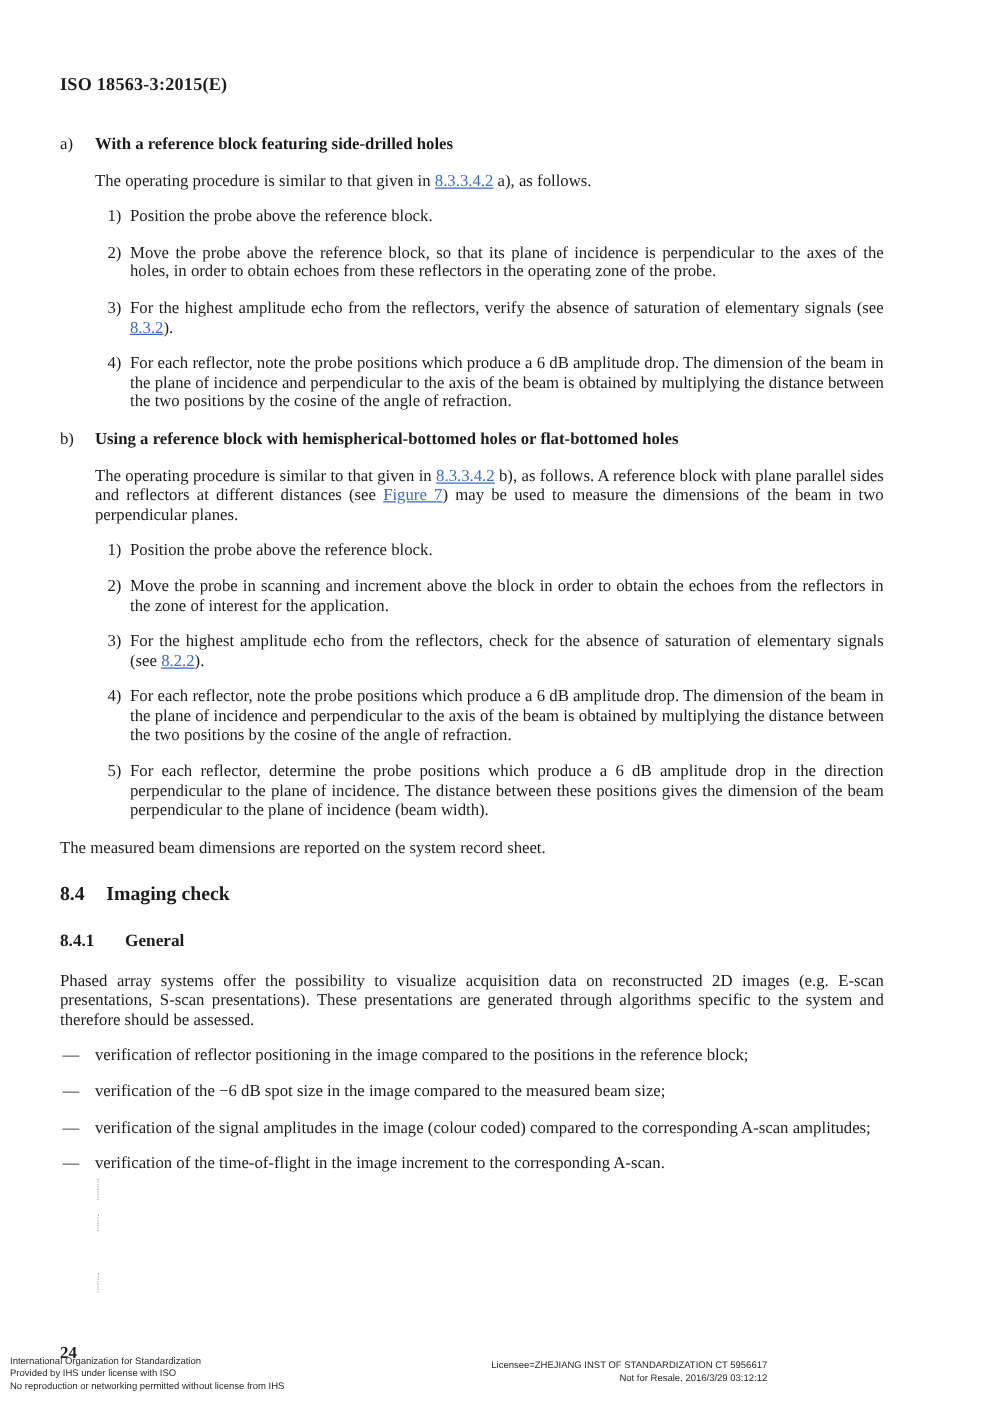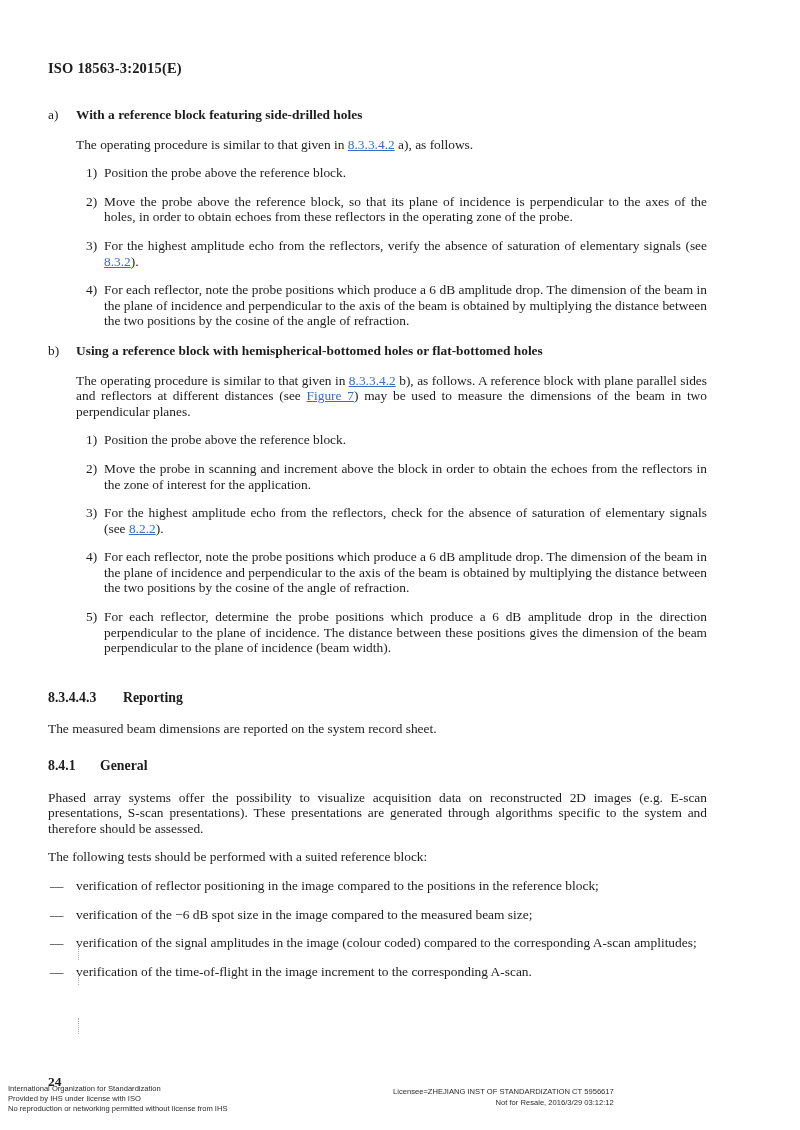--- a/index.html
+++ b/index.html
@@ -167,33 +167,32 @@
             <p class="step-text">For each reflector, note the probe positions which produce a 6 dB amplitude drop. The dimension of the beam in the plane of incidence and perpendicular to the axis of the beam is obtained by multiplying the distance between the two positions by the cosine of the angle of refraction.</p>
           </div>
           <div class="step">
             <span class="step-num">5)</span>
             <p class="step-text">For each reflector, determine the probe positions which produce a 6 dB amplitude drop in the direction perpendicular to the plane of incidence. The distance between these positions gives the dimension of the beam perpendicular to the plane of incidence (beam width).</p>
           </div>
         </div>
       </div>
     </div>
 
-    <div class="h3">
-      <span class="num-w75">8.3.4.4.3</span>
-      <span>Reporting</span>
-    </div>
     <p class="para">The measured beam dimensions are reported on the system record sheet.</p>
 
+    <div class="h2">
+      <span class="num-w37">8.4</span>
+      <span>Imaging check</span>
+    </div>
 
     <div class="h3">
       <span class="num-w52">8.4.1</span>
       <span>General</span>
     </div>
     <p class="para">Phased array systems offer the possibility to visualize acquisition data on reconstructed 2D images (e.g. E-scan presentations, S-scan presentations). These presentations are generated through algorithms specific to the system and therefore should be assessed.</p>
-    <p class="para">The following tests should be performed with a suited reference block:</p>
 
     <div class="bullet">
       <span class="bullet-marker">—</span>
       <p class="bullet-text">verification of reflector positioning in the image compared to the positions in the reference block;</p>
     </div>
     <div class="bullet">
       <span class="bullet-marker">—</span>
       <p class="bullet-text">verification of the −6 dB spot size in the image compared to the measured beam size;</p>
     </div>
     <div class="bullet">

